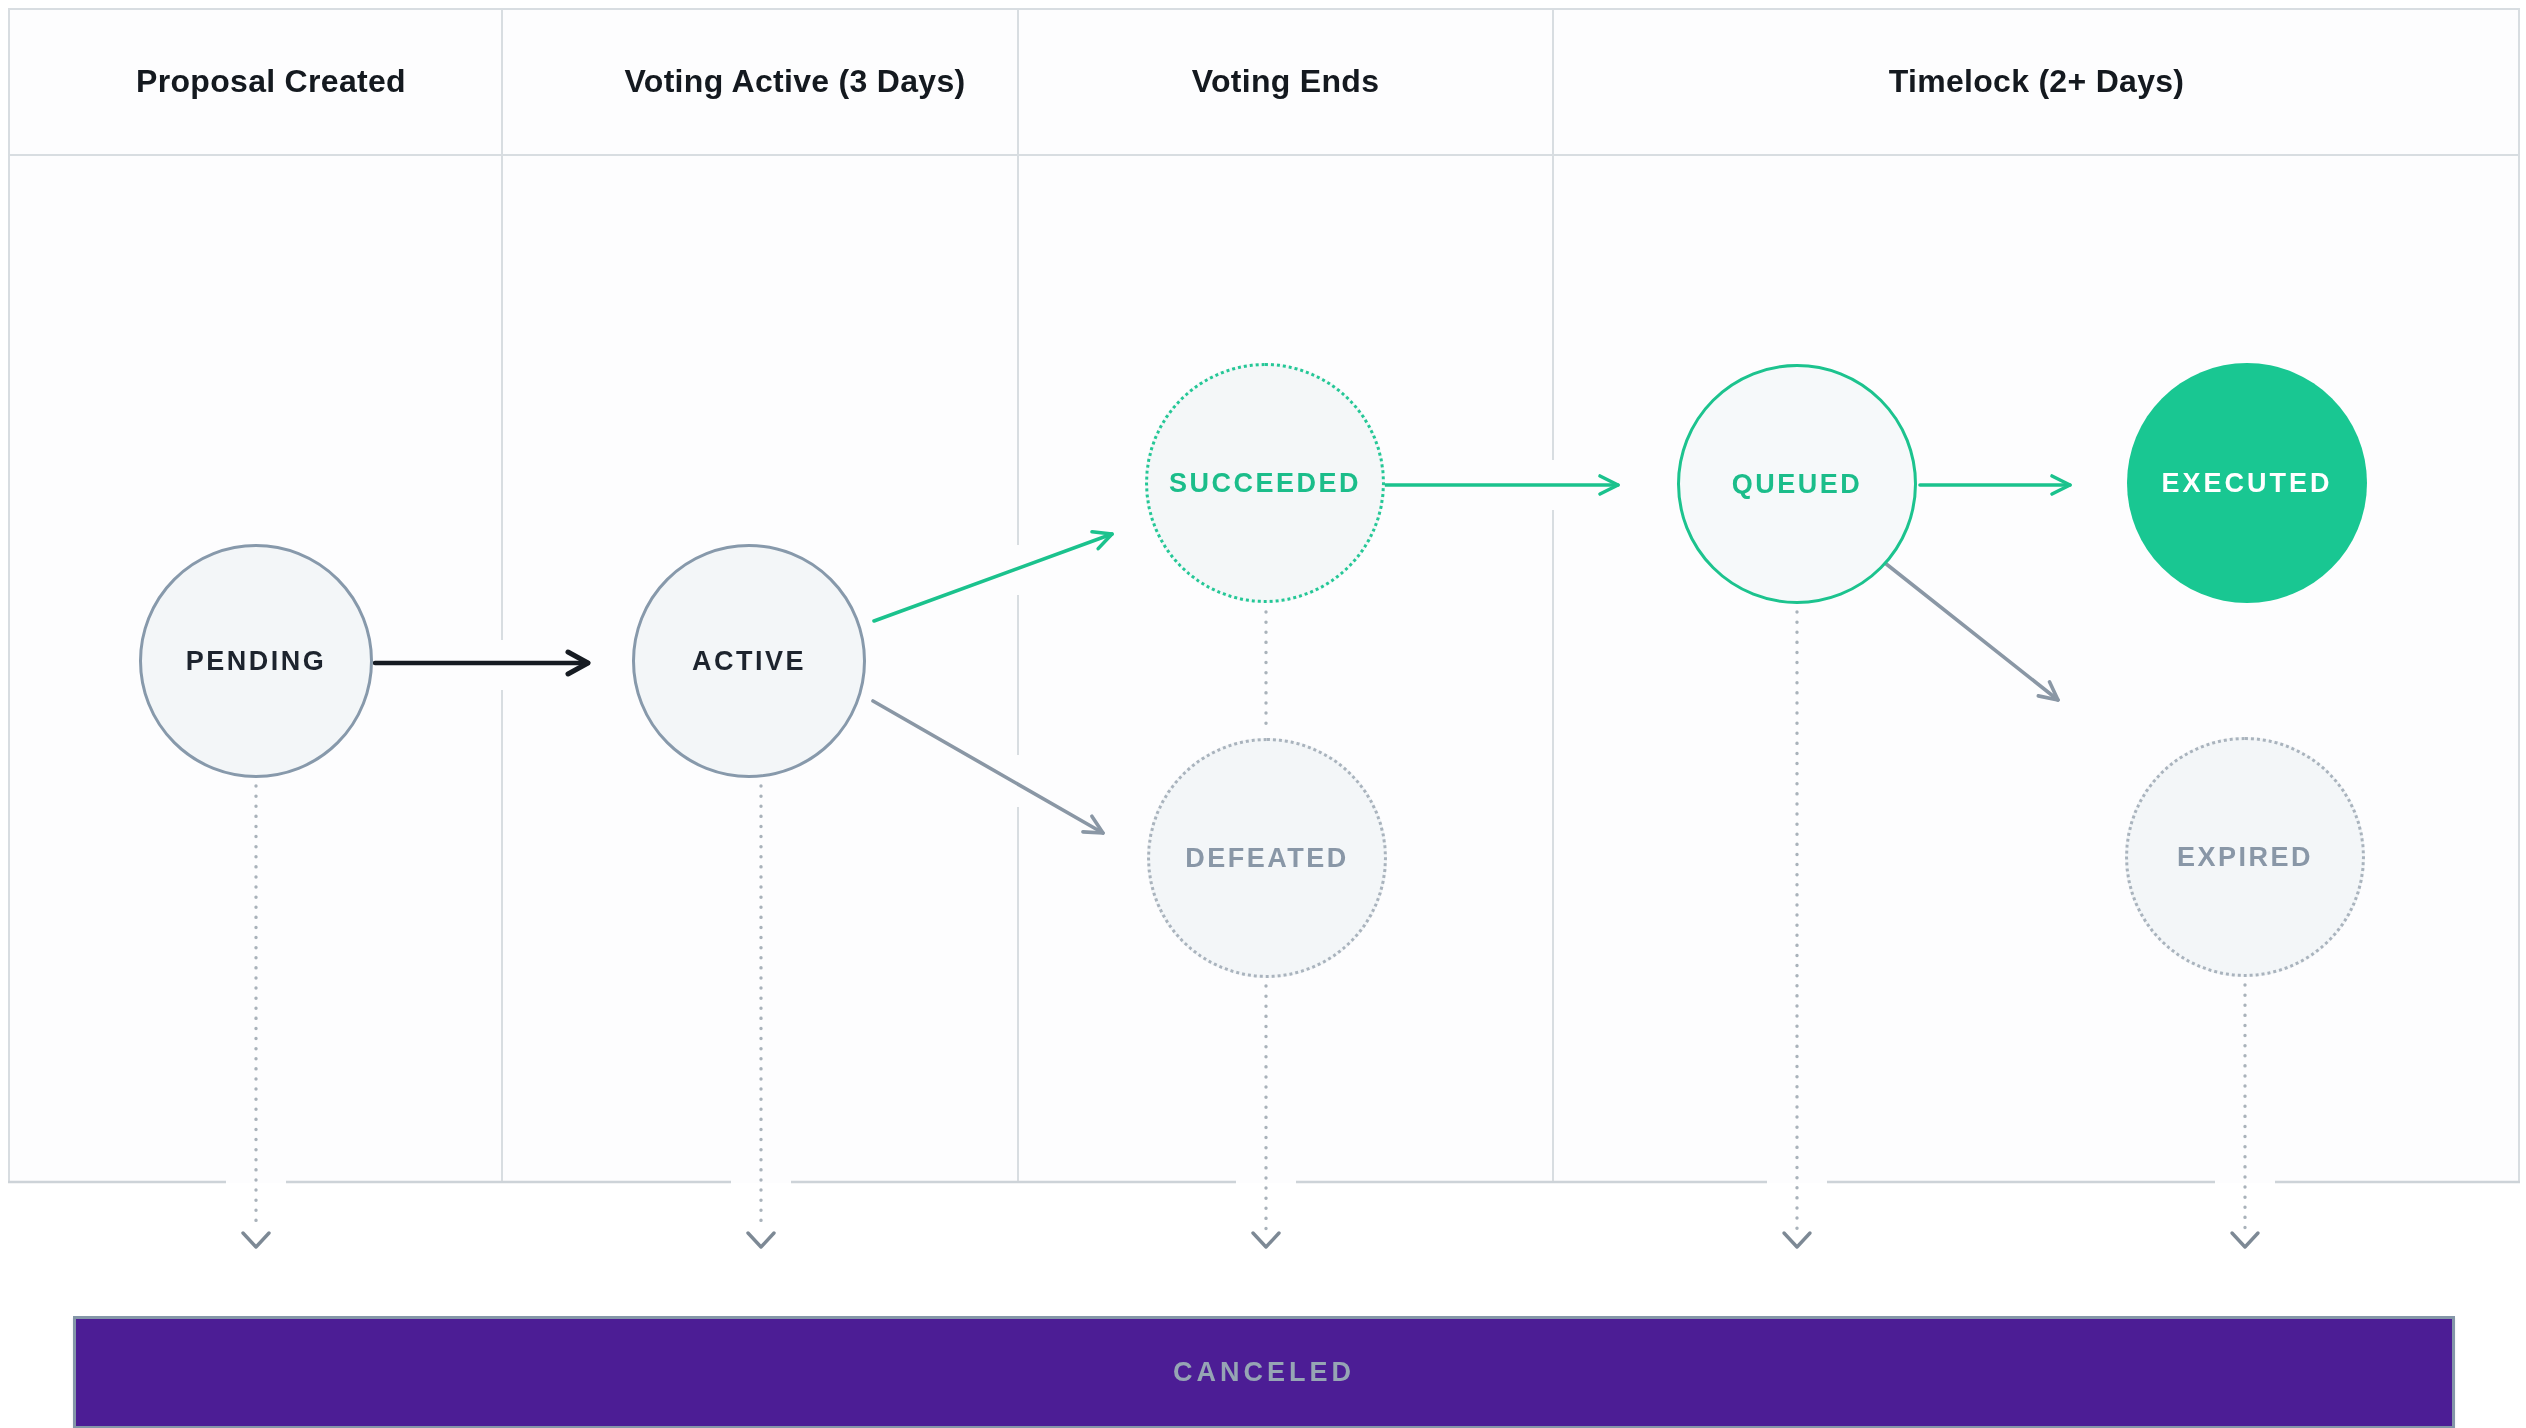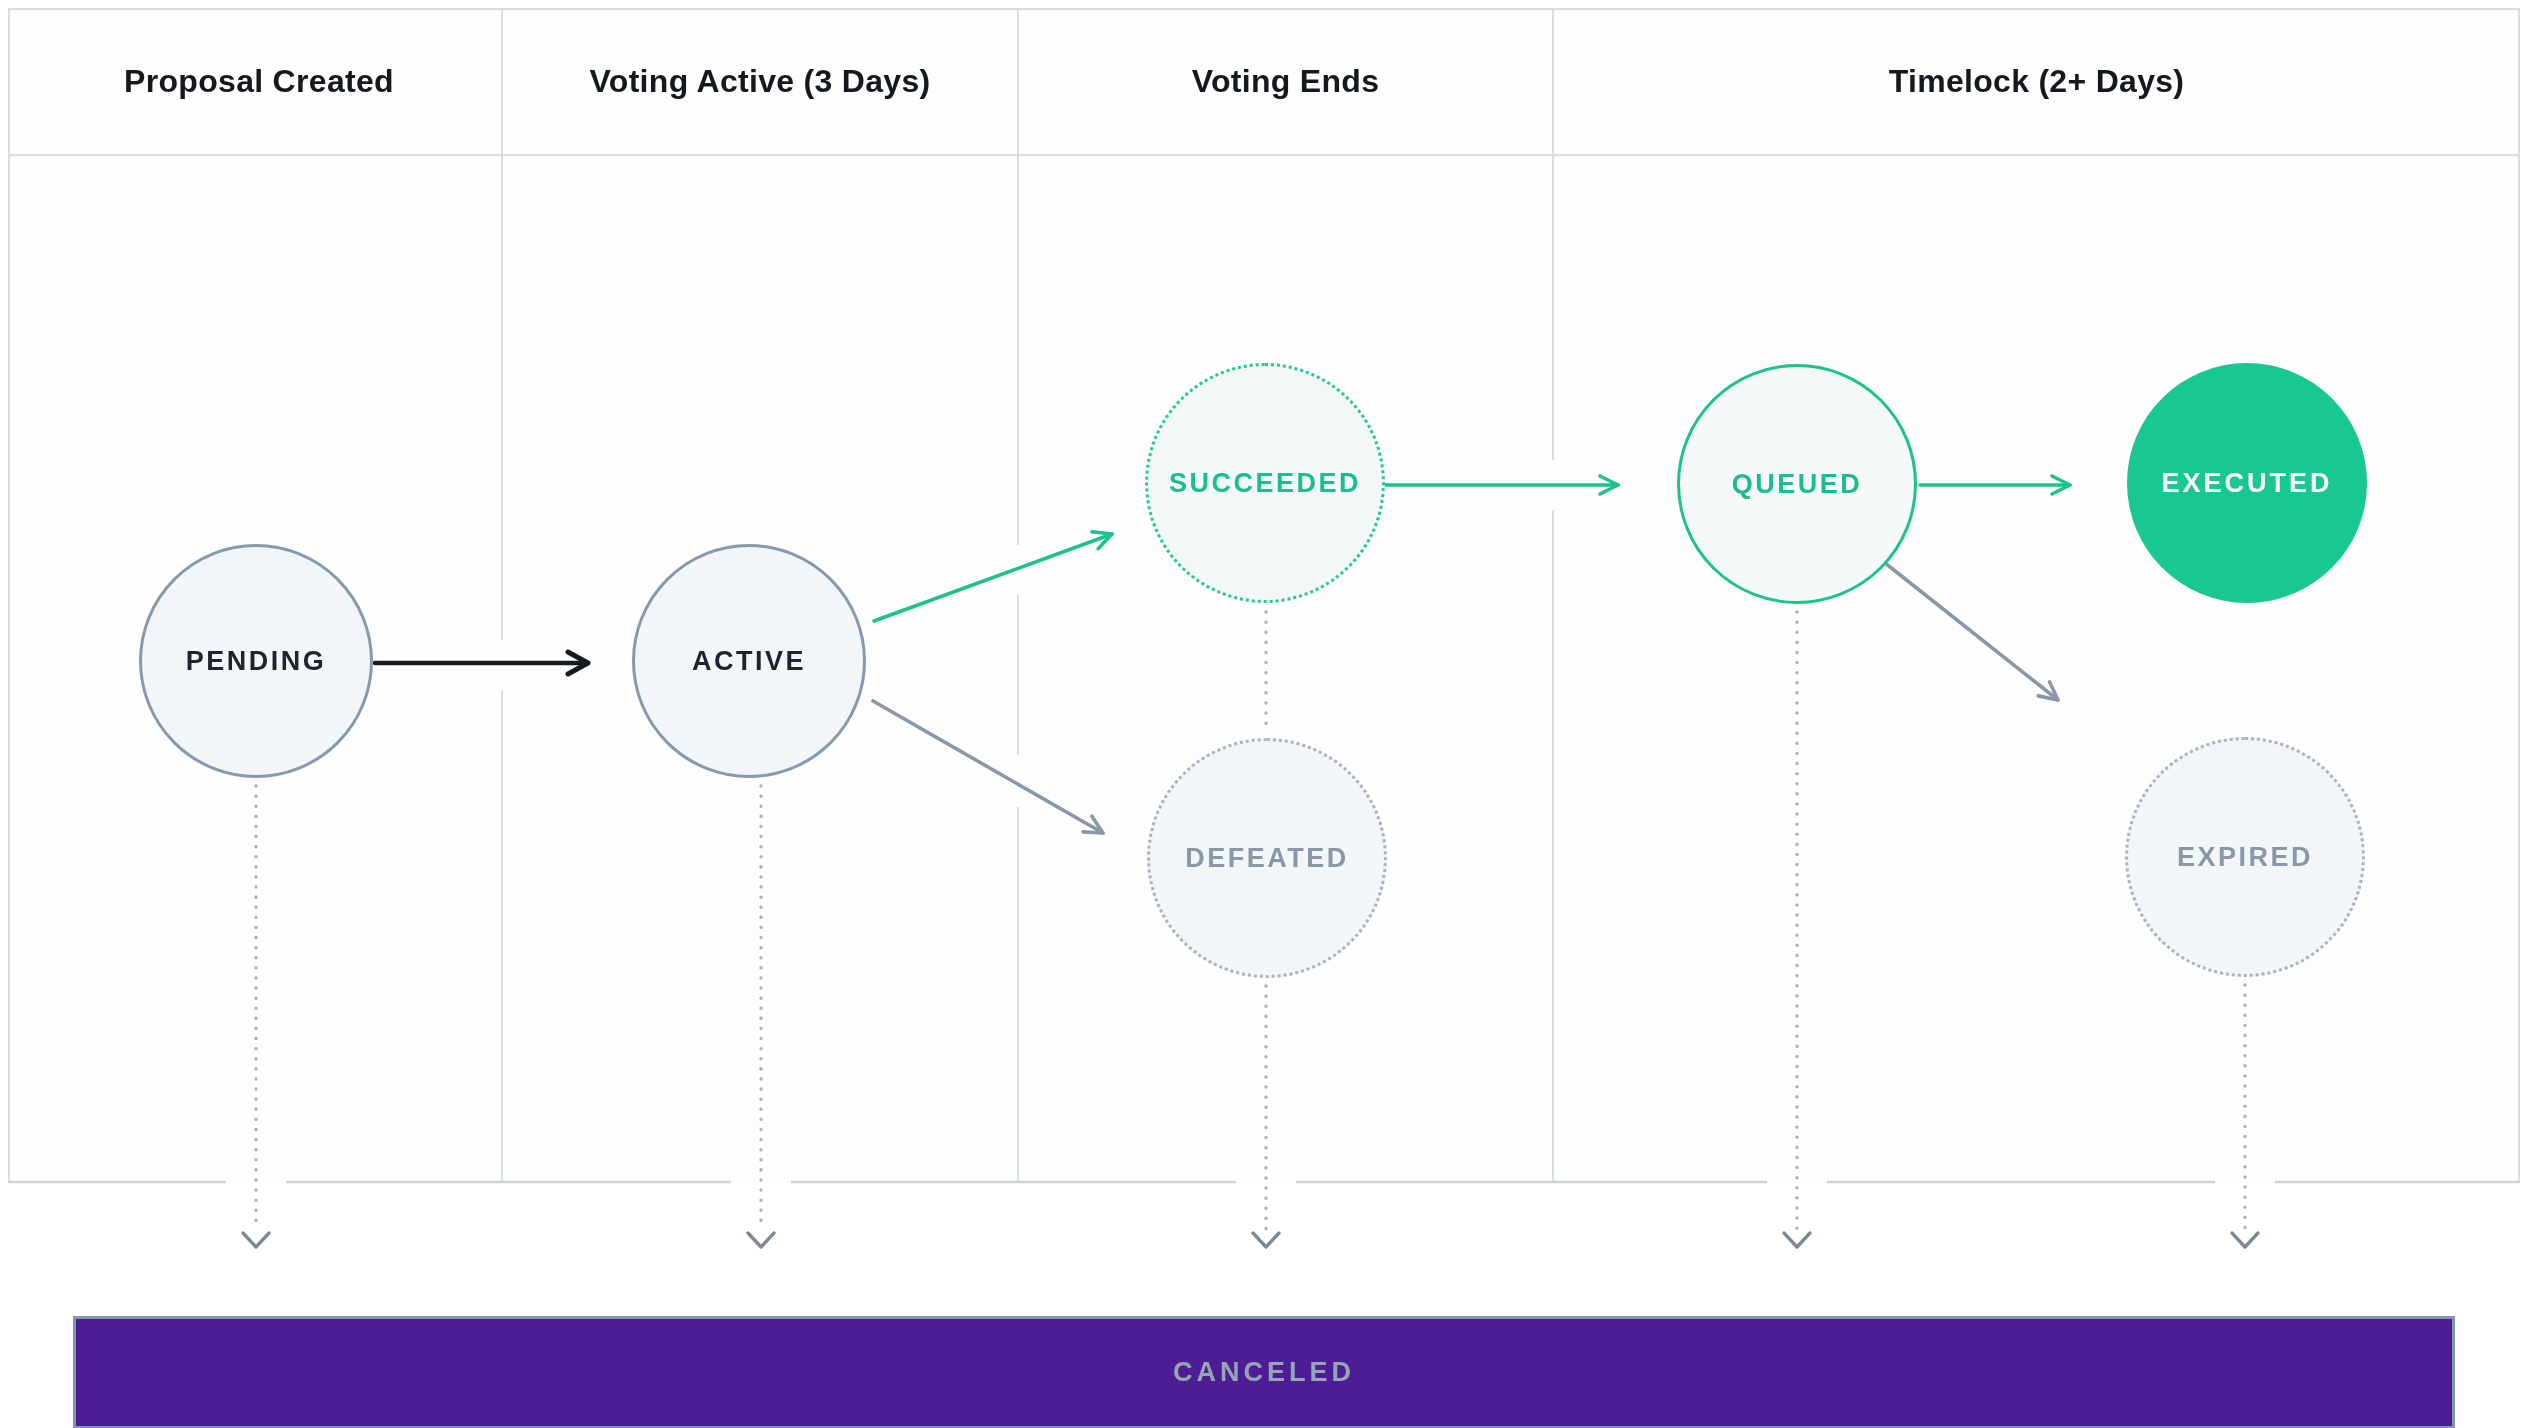--- a/index.html
+++ b/index.html
@@ -90,22 +90,22 @@
     <g fill="none" stroke-linecap="round">
       <path d="M375,663 H588" stroke="#161b22" stroke-width="4.5" marker-end="url(#mBlack)"></path>
       <path d="M874,621 L1112,534" stroke="#1bc28d" stroke-width="3.6" marker-end="url(#mGreen)"></path>
       <path d="M873,701 L1103,833" stroke="#8a97a5" stroke-width="3.6" marker-end="url(#mGray)"></path>
       <path d="M1385,485 H1618" stroke="#1bc28d" stroke-width="3.6" marker-end="url(#mGreen)"></path>
       <path d="M1920,485 H2070" stroke="#1bc28d" stroke-width="3.6" marker-end="url(#mGreen)"></path>
       <path d="M1885,563 L2058,700" stroke="#8a97a5" stroke-width="3.6" marker-end="url(#mGray)"></path>
     </g>
   </svg>
 
-  <div class="col-header" style="left:12px;width:494px;">Proposal Created</div>
-  <div class="col-header" style="left:502px;width:516px;">Voting Active (3 Days)</div>
+  <div class="col-header" style="left:24px;width:494px;">Proposal Created</div>
+  <div class="col-header" style="left:502px;width:516px;padding-left:35px;">Voting Active (3 Days)</div>
   <div class="col-header" style="left:1018px;width:535px;">Voting Ends</div>
   <div class="col-header" style="left:1553px;width:967px;">Timelock (2+ Days)</div>
 
   <div class="node node-solid-slate" style="left:139px;top:544px;width:234px;height:234px;">PENDING</div>
 
   <div class="node node-solid-slate" style="left:632px;top:544px;width:234px;height:234px;">ACTIVE</div>
 
   <div class="node node-dotted-green" style="left:1145px;top:363px;width:240px;height:240px;">SUCCEEDED</div>
 
   <div class="node node-dotted-gray" style="left:1147px;top:738px;width:240px;height:240px;">DEFEATED</div>

